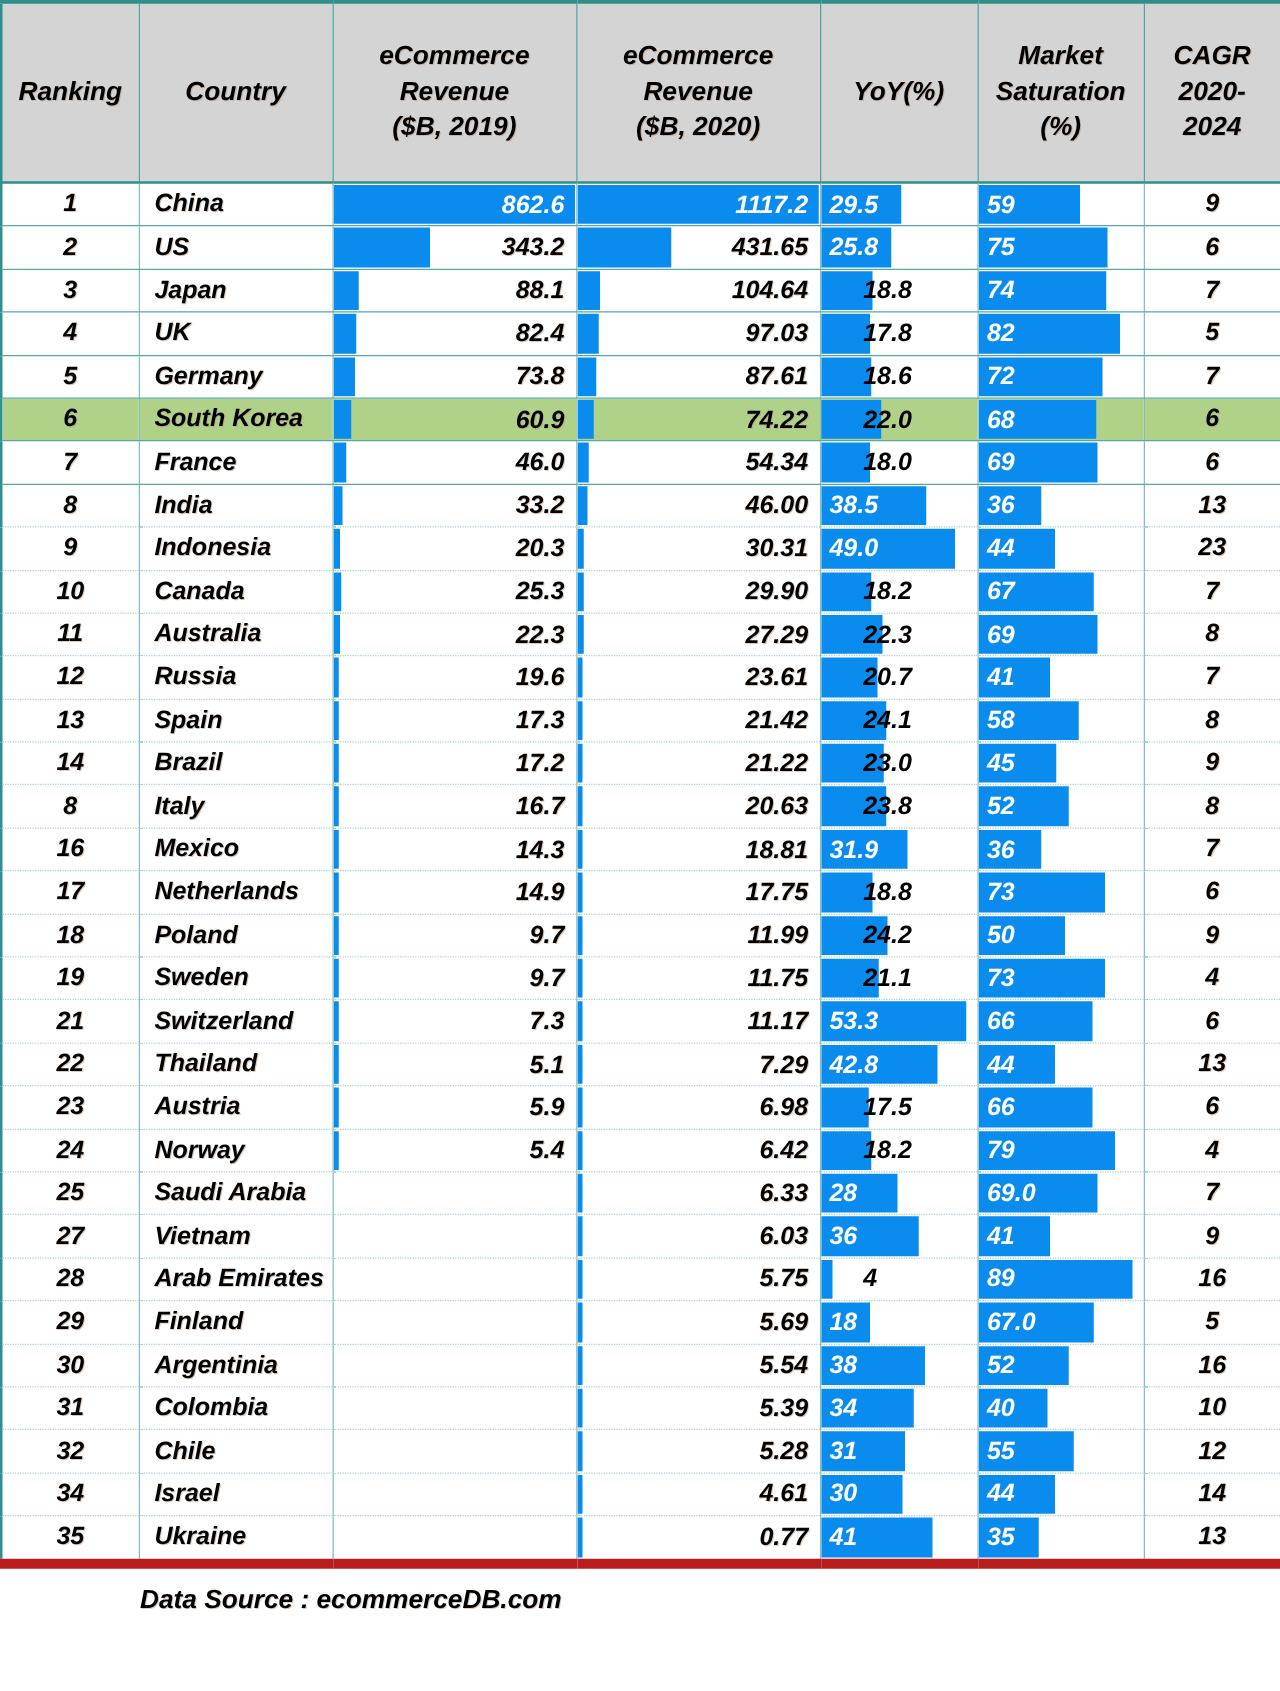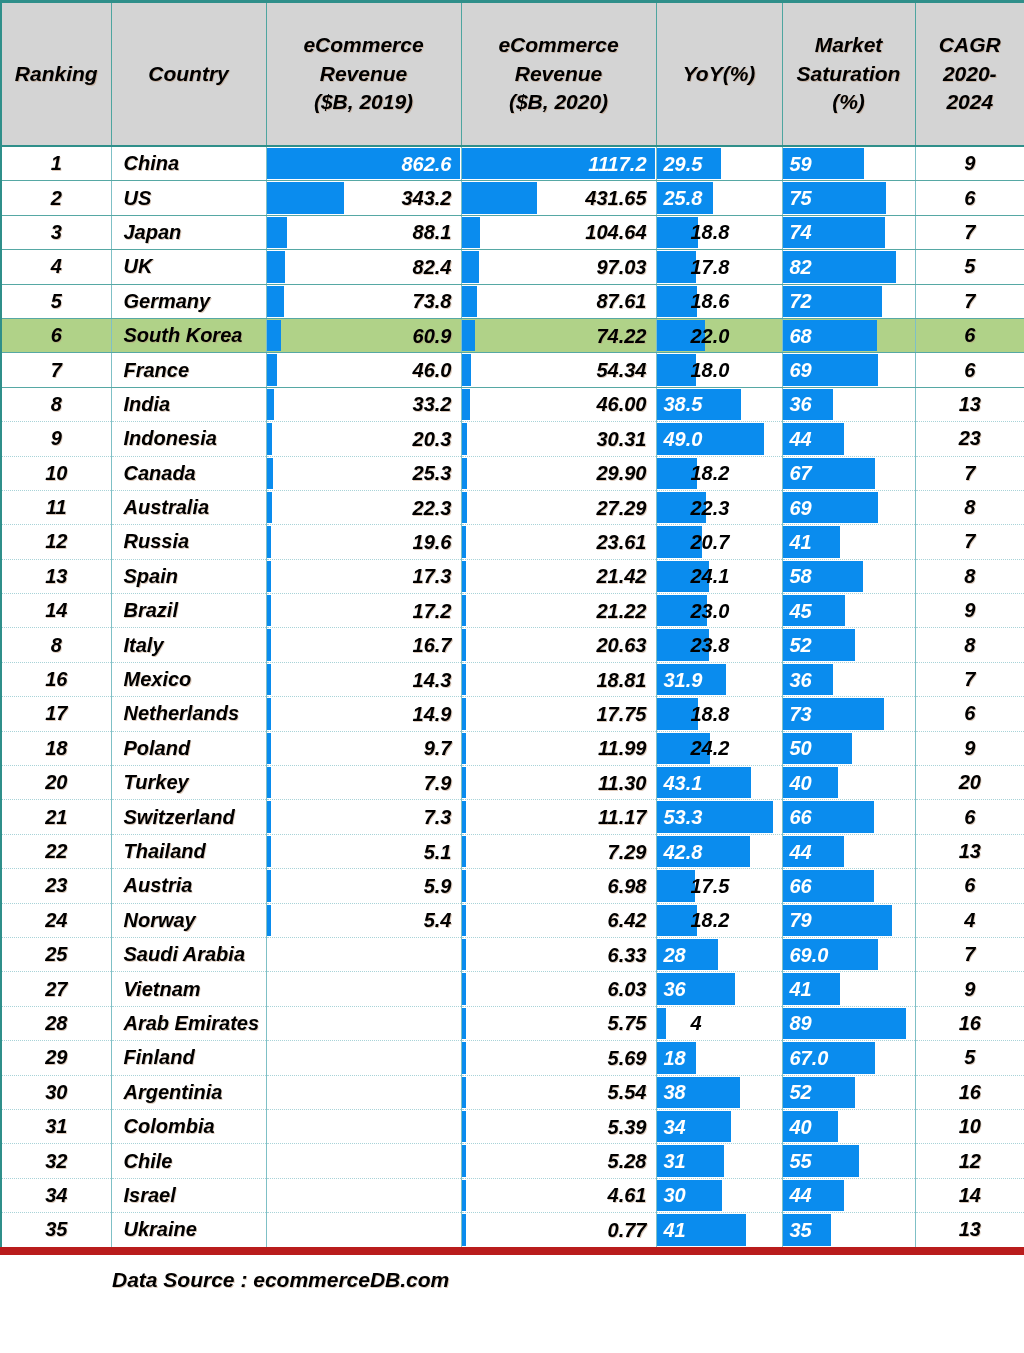--- a/index.html
+++ b/index.html
@@ -561,39 +561,39 @@
             <div class="bar" style="width: 53px;"></div>
             <span class="val val-left outside">24.2</span>
           </td>
           <td class="bar-cell pct">
             <div class="bar" style="width: 69px;"></div>
             <span class="val val-left">50</span>
           </td>
           <td class="cell-cagr">9</td>
         </tr>
         <tr class="data-row">
-          <td class="cell-rank">20</td>
-          <td class="cell-country">Turkey</td>
-          <td class="bar-cell">
-            <div class="bar" style="width: 4px;"></div>
-            <span class="val val-right off-bar">7.9</span>
-          </td>
-          <td class="bar-cell">
-            <div class="bar" style="width: 4px;"></div>
-            <span class="val val-right off-bar">11.30</span>
-          </td>
-          <td class="bar-cell pct">
-            <div class="bar" style="width: 94px;"></div>
-            <span class="val val-left">43.1</span>
-          </td>
-          <td class="bar-cell pct">
-            <div class="bar" style="width: 55px;"></div>
-            <span class="val val-left">40</span>
-          </td>
-          <td class="cell-cagr">20</td>
+          <td class="cell-rank">19</td>
+          <td class="cell-country">Sweden</td>
+          <td class="bar-cell">
+            <div class="bar" style="width: 4px;"></div>
+            <span class="val val-right off-bar">9.7</span>
+          </td>
+          <td class="bar-cell">
+            <div class="bar" style="width: 4px;"></div>
+            <span class="val val-right off-bar">11.75</span>
+          </td>
+          <td class="bar-cell pct">
+            <div class="bar" style="width: 46px;"></div>
+            <span class="val val-left outside">21.1</span>
+          </td>
+          <td class="bar-cell pct">
+            <div class="bar" style="width: 101px;"></div>
+            <span class="val val-left">73</span>
+          </td>
+          <td class="cell-cagr">4</td>
         </tr>
         <tr class="data-row">
           <td class="cell-rank">21</td>
           <td class="cell-country">Switzerland</td>
           <td class="bar-cell">
             <div class="bar" style="width: 4px;"></div>
             <span class="val val-right off-bar">7.3</span>
           </td>
           <td class="bar-cell">
             <div class="bar" style="width: 4px;"></div>

